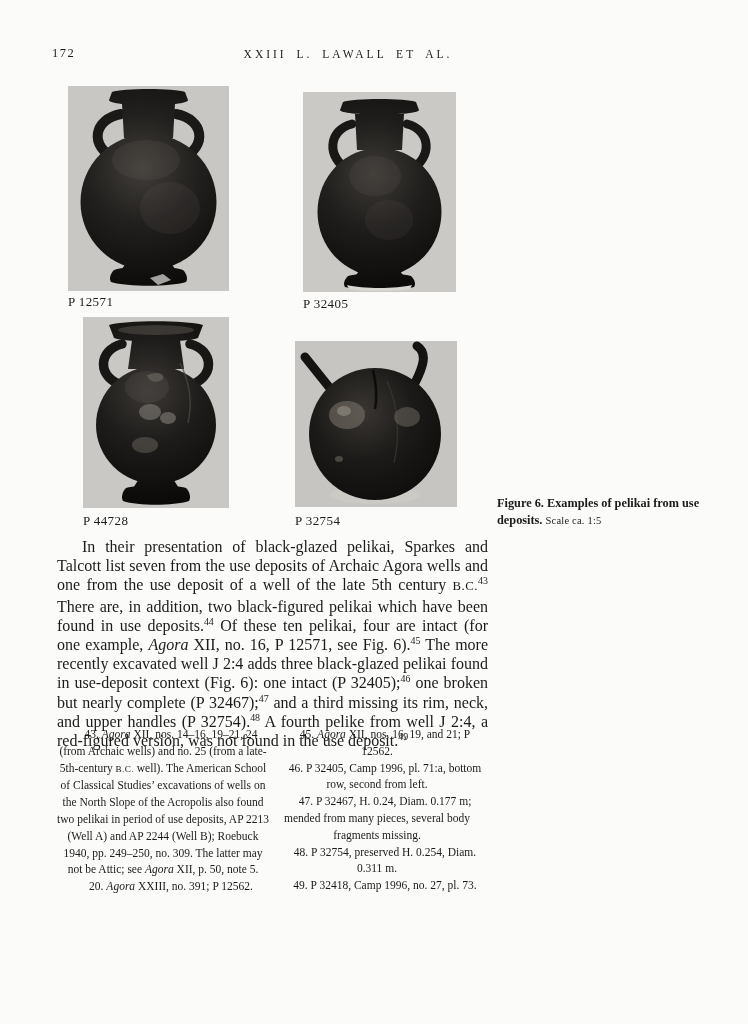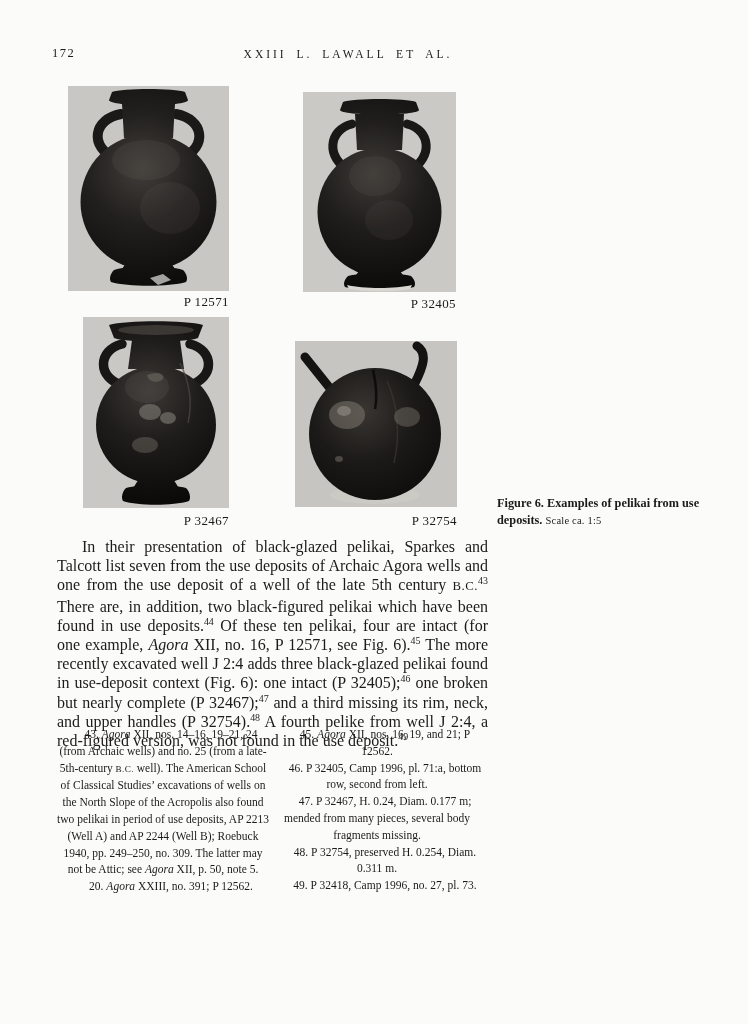--- a/index.html
+++ b/index.html
@@ -22,21 +22,21 @@
     font-size:11.5px;letter-spacing:3px;word-spacing:4px;
   }
   .figure{position:absolute;left:0;top:0;}
   .photo{
     position:absolute;
     overflow:hidden;
   }
   .photo svg{display:block;}
   .photo-label{
     position:absolute;
-    text-align:right;
+    text-align:left;
     font-size:13px;letter-spacing:0.4px;
   }
   .caption{
     position:absolute;left:497px;top:495px;width:215px;
     font-size:12.3px;line-height:16.5px;font-weight:bold;
   }
   .caption .scale{
     font-weight:normal;font-size:10.5px;letter-spacing:0.2px;
   }
   .body-text{
@@ -131,21 +131,21 @@
         <path d="M43,171 C57,167 89,167 103,171 C107,175 108,181 106,184 C90,189 55,189 40,184 C38,181 39,175 43,171 Z" fill="url(#vg3)"></path>
         <ellipse cx="73" cy="13" rx="38" ry="5" fill="#55524c" opacity="0.55"></ellipse>
         <path d="M97,46 C106,64 110,84 105,106" stroke="#4e4a44" stroke-width="1.5" fill="none" opacity="0.7"></path>
         <path d="M64,58 C74,54 82,56 80,62 C75,67 65,65 64,58 Z" fill="#6e6a63" opacity="0.6"></path>
         <ellipse cx="67" cy="95" rx="11" ry="8" fill="#87837c" opacity="0.55"></ellipse>
         <ellipse cx="85" cy="101" rx="8" ry="6" fill="#938f88" opacity="0.5"></ellipse>
         <ellipse cx="62" cy="128" rx="13" ry="8" fill="#7d7871" opacity="0.4"></ellipse>
         <ellipse cx="64" cy="70" rx="22" ry="16" fill="#6b6660" opacity="0.2"></ellipse>
       </svg>
     </div>
-    <div class="photo-label" style="left:83px;top:513px;width:146px;">P 32467</div>
+    <div class="photo-label" style="left:83px;top:513px;width:146px;">P 44728</div>
 
     <div class="photo" style="left:295px;top:341px;width:162px;height:166px;background:#c6c5c1;">
       <svg width="162" height="166" viewBox="0 0 162 166">
         <defs>
           <radialGradient id="vg4" gradientUnits="userSpaceOnUse" cx="68" cy="70" r="112">
             <stop offset="0" stop-color="#393632"></stop>
             <stop offset="0.45" stop-color="#1c1a18"></stop>
             <stop offset="1" stop-color="#0a0908"></stop>
           </radialGradient>
         </defs>

